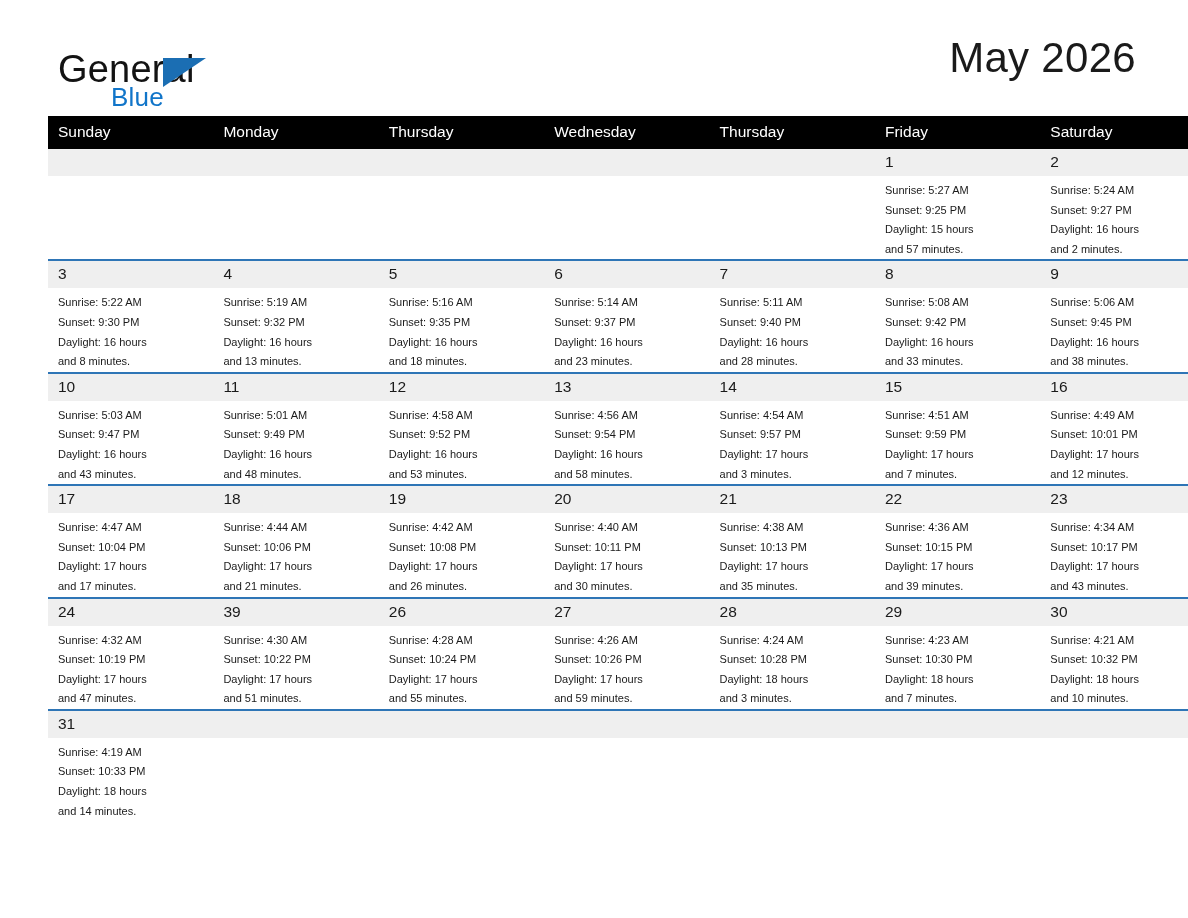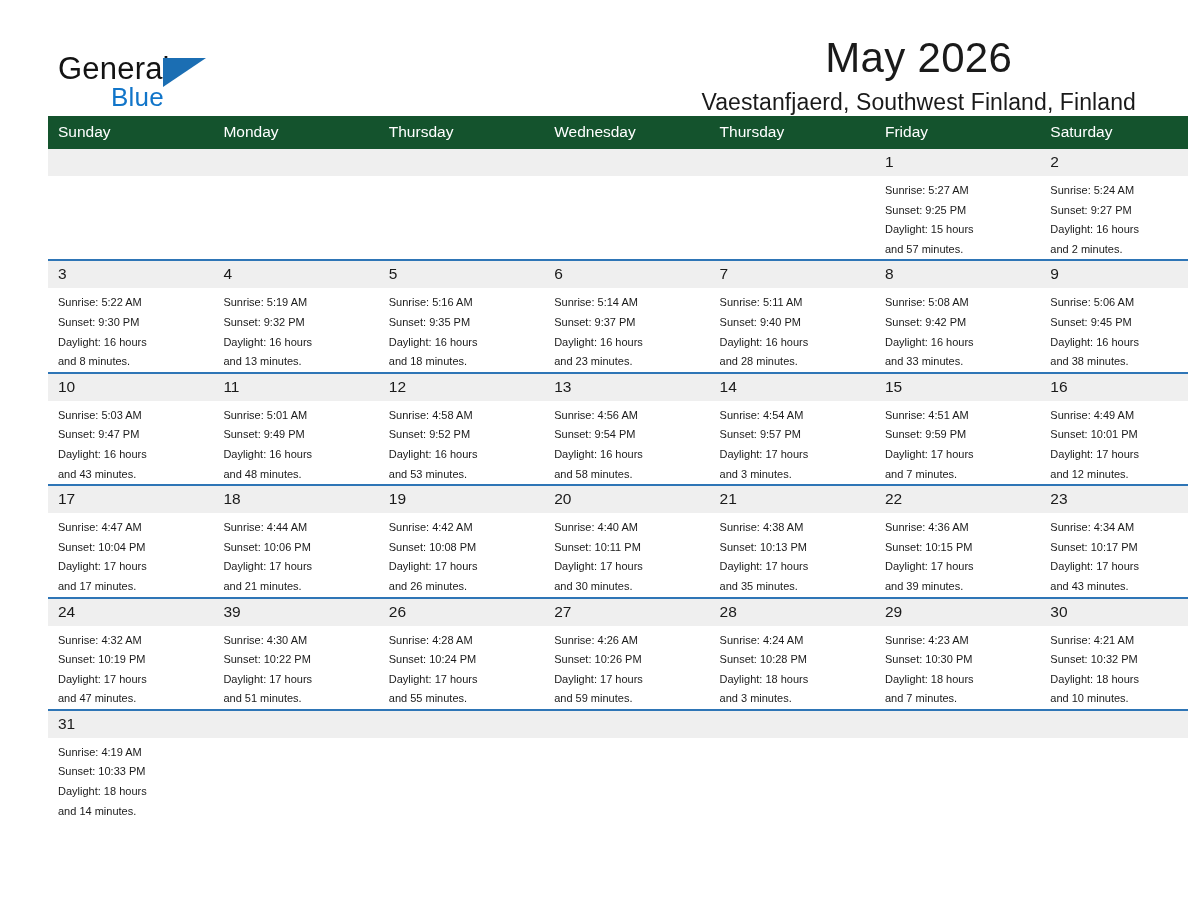--- a/index.html
+++ b/index.html
@@ -34,21 +34,21 @@
     left: 10px;
     top: 52px;
     width: 260px;
     height: 64px;
     user-select: none;
   }
   .logo-general {
     position: absolute;
     left: 0;
     top: 0;
-    font-size: 31px;
+    font-size: 38px;
     line-height: 34px;
     letter-spacing: 0.2px;
     color: #131313;
     font-family: "Liberation Sans", sans-serif;
   }
   .logo-tri {
     position: absolute;
     left: 105px;
     top: 6px;
     width: 0;
@@ -90,21 +90,21 @@
 
   
   .calendar {
     margin-top: 6px;
     width: 1088px;
     border-collapse: collapse;
     table-layout: fixed;
   }
 
   .calendar th {
-    background: #14532d;
+    background: #000000;
     color: #ffffff;
     font-weight: normal;
     font-size: 15.5px;
     line-height: 18px;
     text-align: left;
     padding: 7px 0 8px 10px;
     border: none;
     width: 155.4px;
   }
 
@@ -152,21 +152,20 @@
   <div class="masthead">
 
     <div class="logo">
       <span class="logo-general">General</span>
       <span class="logo-tri"></span>
       <span class="logo-blue">Blue</span>
     </div>
 
     <div class="title-block">
       <div class="month-title">May 2026</div>
-      <div class="location-title">Vaestanfjaerd, Southwest Finland, Finland</div>
     </div>
 
   </div>
 
   <table class="calendar">
     <thead>
       <tr id="weekday-row">
           <th>Sunday</th>
           <th>Monday</th>
           <th>Thursday</th>

